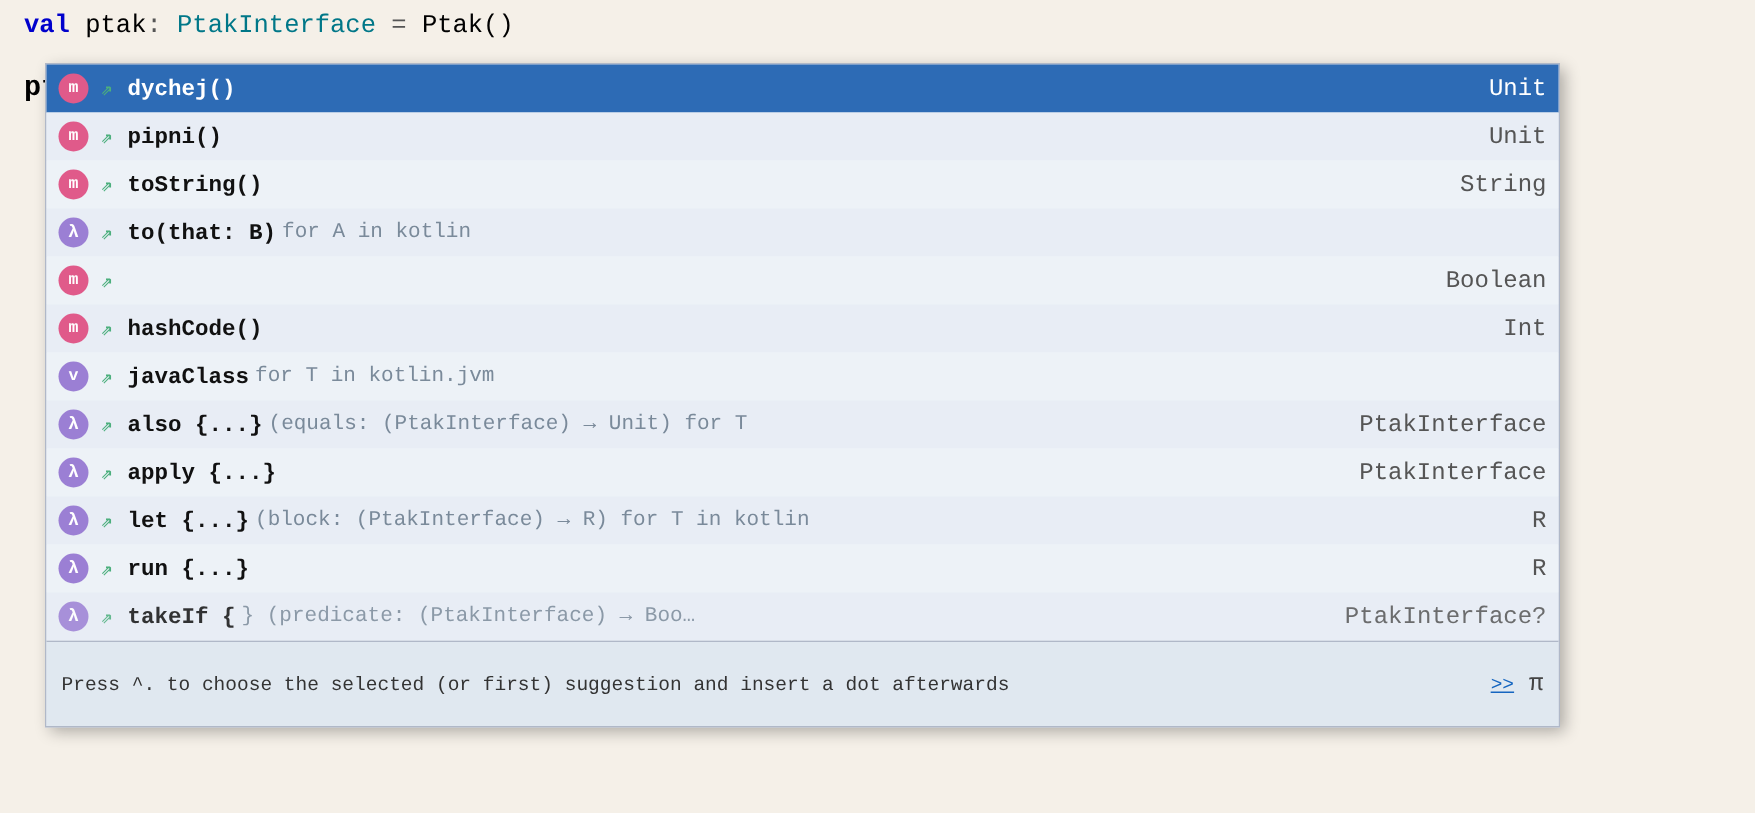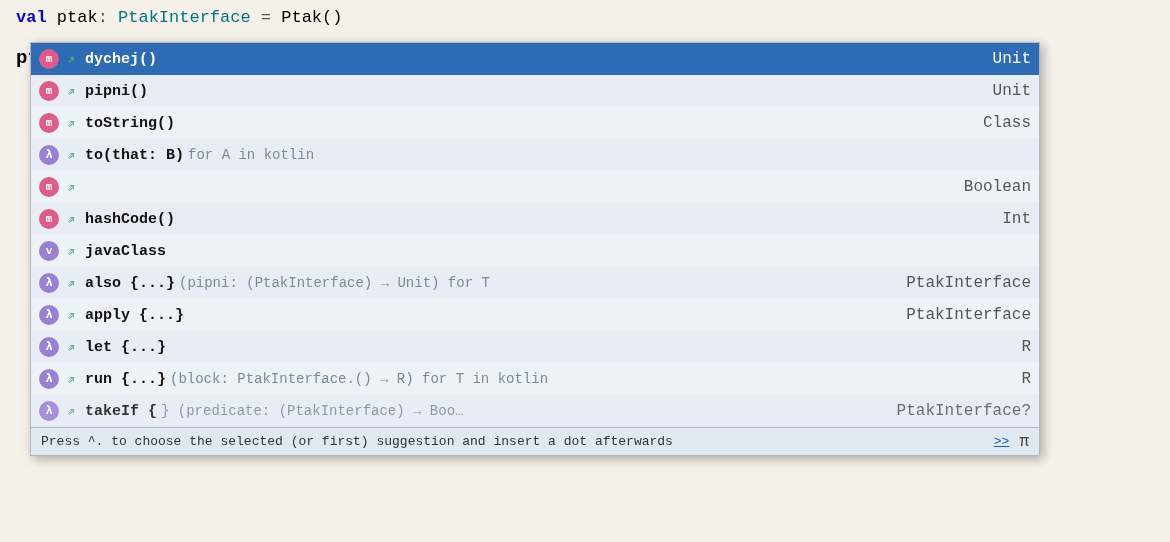--- a/index.html
+++ b/index.html
@@ -121,21 +121,21 @@
       padding-left: 16px;
     }
 
     .return-type.selected-rt { color: #fff; }
 
     .ac-item.selected .return-type { color: #fff; }
 
     .status-bar {
       display: flex;
       align-items: center;
-      padding: 4px 10px;
+      padding: 19px 10px;
       background: #e0e8f0;
       border-top: 1px solid #b0b8c8;
       font-size: 13px;
       color: #333;
       min-height: 28px;
     }
 
     .status-text {
       flex: 1;
     }
@@ -186,21 +186,21 @@
     <span class="type-badge badge-m">m</span>
     <span class="link-icon">⇗</span>
     <span class="item-name">pipni()</span>
     <span class="return-type">Unit</span>
   </div>
 
   <div class="ac-item">
     <span class="type-badge badge-m">m</span>
     <span class="link-icon">⇗</span>
     <span class="item-name">toString()</span>
-    <span class="return-type">Class</span>
+    <span class="return-type">String</span>
   </div>
 
   <div class="ac-item">
     <span class="type-badge badge-lambda">λ</span>
     <span class="link-icon">⇗</span>
     <span class="item-name">to(that: B)</span>
     <span class="item-detail"> for A in kotlin</span>
   </div>
 
   <div class="ac-item">
@@ -213,49 +213,50 @@
     <span class="type-badge badge-m">m</span>
     <span class="link-icon">⇗</span>
     <span class="item-name">hashCode()</span>
     <span class="return-type">Int</span>
   </div>
 
   <div class="ac-item">
     <span class="type-badge badge-v">v</span>
     <span class="link-icon">⇗</span>
     <span class="item-name">javaClass</span>
+    <span class="item-detail"> for T in kotlin.jvm</span>
   </div>
 
   <div class="ac-item">
     <span class="type-badge badge-lambda">λ</span>
     <span class="link-icon">⇗</span>
     <span class="item-name">also {...}</span>
-    <span class="item-detail"> (pipni: (PtakInterface) → Unit) for T</span>
+    <span class="item-detail"> (equals: (PtakInterface) → Unit) for T</span>
     <span class="return-type">PtakInterface</span>
   </div>
 
   <div class="ac-item">
     <span class="type-badge badge-lambda">λ</span>
     <span class="link-icon">⇗</span>
     <span class="item-name">apply {...}</span>
     <span class="return-type">PtakInterface</span>
   </div>
 
   <div class="ac-item">
     <span class="type-badge badge-lambda">λ</span>
     <span class="link-icon">⇗</span>
     <span class="item-name">let {...}</span>
+    <span class="item-detail"> (block: (PtakInterface) → R) for T in kotlin</span>
     <span class="return-type">R</span>
   </div>
 
   <div class="ac-item">
     <span class="type-badge badge-lambda">λ</span>
     <span class="link-icon">⇗</span>
     <span class="item-name">run {...}</span>
-    <span class="item-detail"> (block: PtakInterface.() → R) for T in kotlin</span>
     <span class="return-type">R</span>
   </div>
 
   <div class="ac-item partial">
     <span class="type-badge badge-lambda">λ</span>
     <span class="link-icon">⇗</span>
     <span class="item-name">takeIf {</span>
     <span class="item-detail">  }  (predicate: (PtakInterface) → Boo…</span>
     <span class="return-type">PtakInterface?</span>
   </div>

